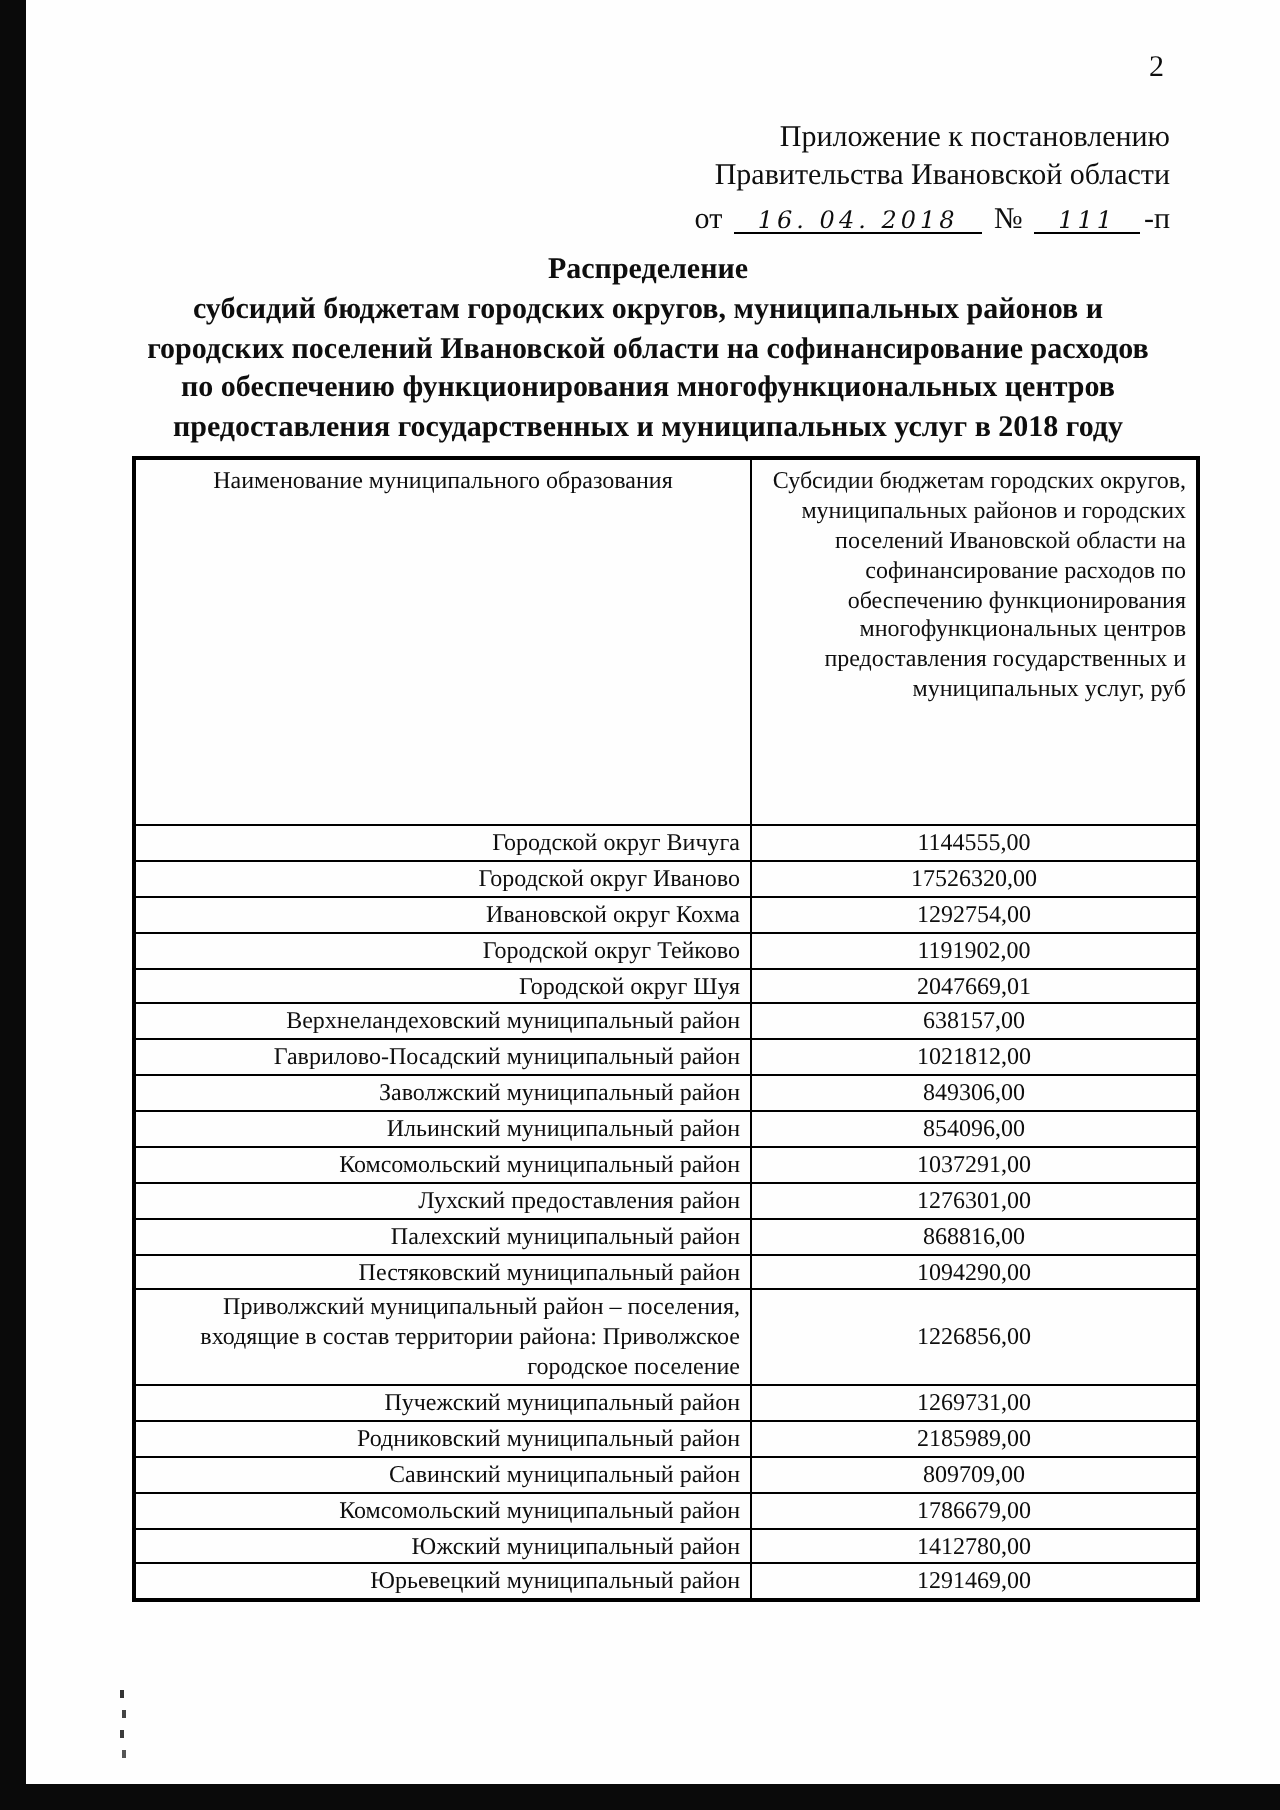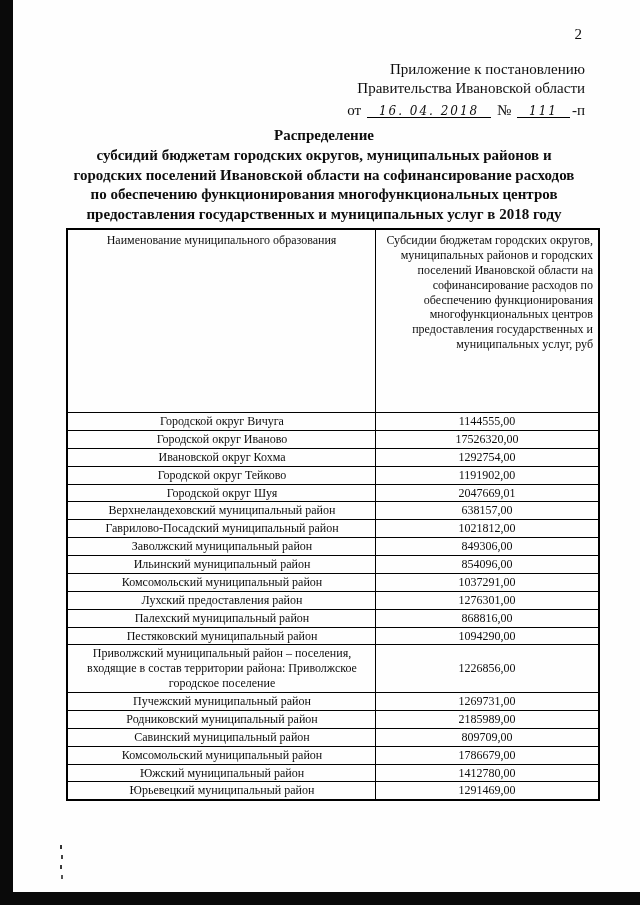--- a/index.html
+++ b/index.html
@@ -95,21 +95,21 @@
     padding-top: 3px;
   }
   .doc-table th.col-subsidy {
     width: 212px;
     vertical-align: top;
     text-align: right;
     padding-top: 3px;
     height: 178px;
   }
   .doc-table td.name-cell {
-    text-align: center;
+    text-align: right;
     padding-left: 6px;
     margin-top: 36px;
   }
   .doc-table td.amount-cell {
     text-align: center;
   }
 </style>
 </head>
 <body>
 

